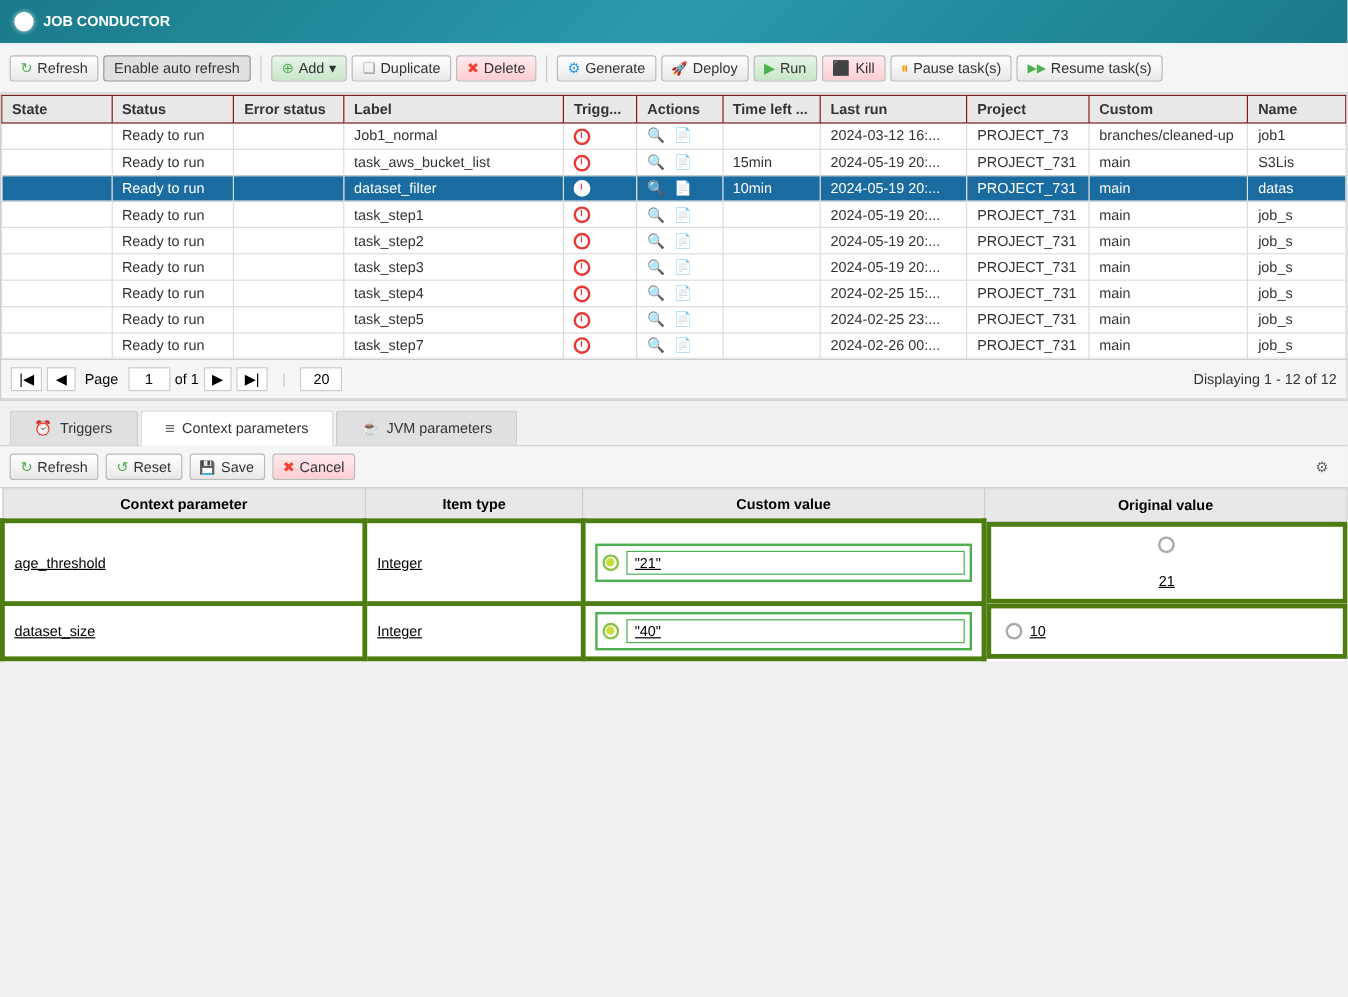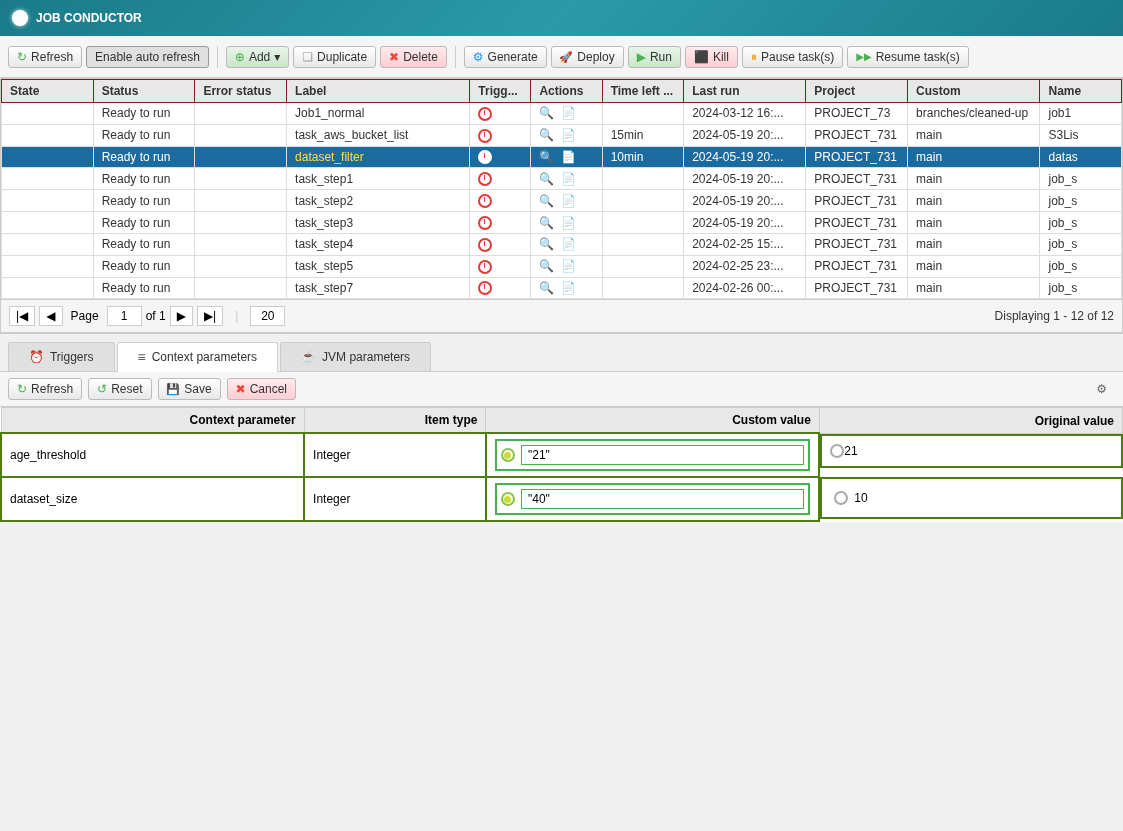--- a/index.html
+++ b/index.html
@@ -98,21 +98,21 @@
       white-space: nowrap;
     }
     .project-row td {
       background: #f0f0f0;
       color: #1565c0;
       font-weight: bold;
       padding: 3px 8px;
     }
     .data-row td { background: white; }
     .data-row.selected td { background: #1a6ba0; color: white; }
-    .data-row.selected td.label-col { color: #fde047; }
+    .data-row.selected td.label-col { color: #ffffff; }
 
     .status-ready { color: #333; }
 
     .icon-clock-small {
       display: inline-block;
       width: 14px; height: 14px;
       background: white;
       border: 2px solid #e53935;
       border-radius: 50%;
       position: relative;
@@ -207,26 +207,27 @@
     }
     table.context-table {
       width: 100%;
       border-collapse: collapse;
     }
     table.context-table thead th {
       background: #e8e8e8;
       border: 1px solid #ccc;
       padding: 5px 8px;
       font-weight: bold;
-      text-align: right;
+      text-align: center;
     }
     table.context-table td {
-      border: 2px solid #4d7c0f;
+      border: 4px solid #4d7c0f;
       padding: 5px 8px;
       vertical-align: middle;
+      text-decoration: underline;
     }
     .radio-green {
       width: 14px; height: 14px;
       border: 2px solid #8bc34a;
       border-radius: 50%;
       background: white;
       display: inline-flex;
       align-items: center;
       justify-content: center;
       flex-shrink: 0;
@@ -591,21 +592,21 @@
 
       <tr class="data-row">
         <td>age_threshold</td>
         <td>Integer</td>
         <td>
           <div class="custom-value-box" style="display:flex;align-items:center;gap:6px;border:2px solid #4caf50;padding:4px;">
             <div class="radio-green checked"></div>
             <input type="text" class="custom-input" value="&quot;21&quot;" style="border: 1px solid rgb(76, 175, 80); padding: 2px 6px; flex: 1 1 0%; outline: none;">
           </div>
         </td>
-        <td style="display:flex;align-items:center;gap:0;padding:8px;">
+        <td style="display:flex;align-items:center;gap:16px;padding:8px;flex-direction:column;">
           <div class="radio-gray"></div>
           <span>21</span>
         </td>
       </tr>
 
       <tr class="data-row">
         <td>dataset_size</td>
         <td>Integer</td>
         <td>
           <div class="custom-value-box" style="display:flex;align-items:center;gap:6px;border:2px solid #4caf50;padding:4px;">

